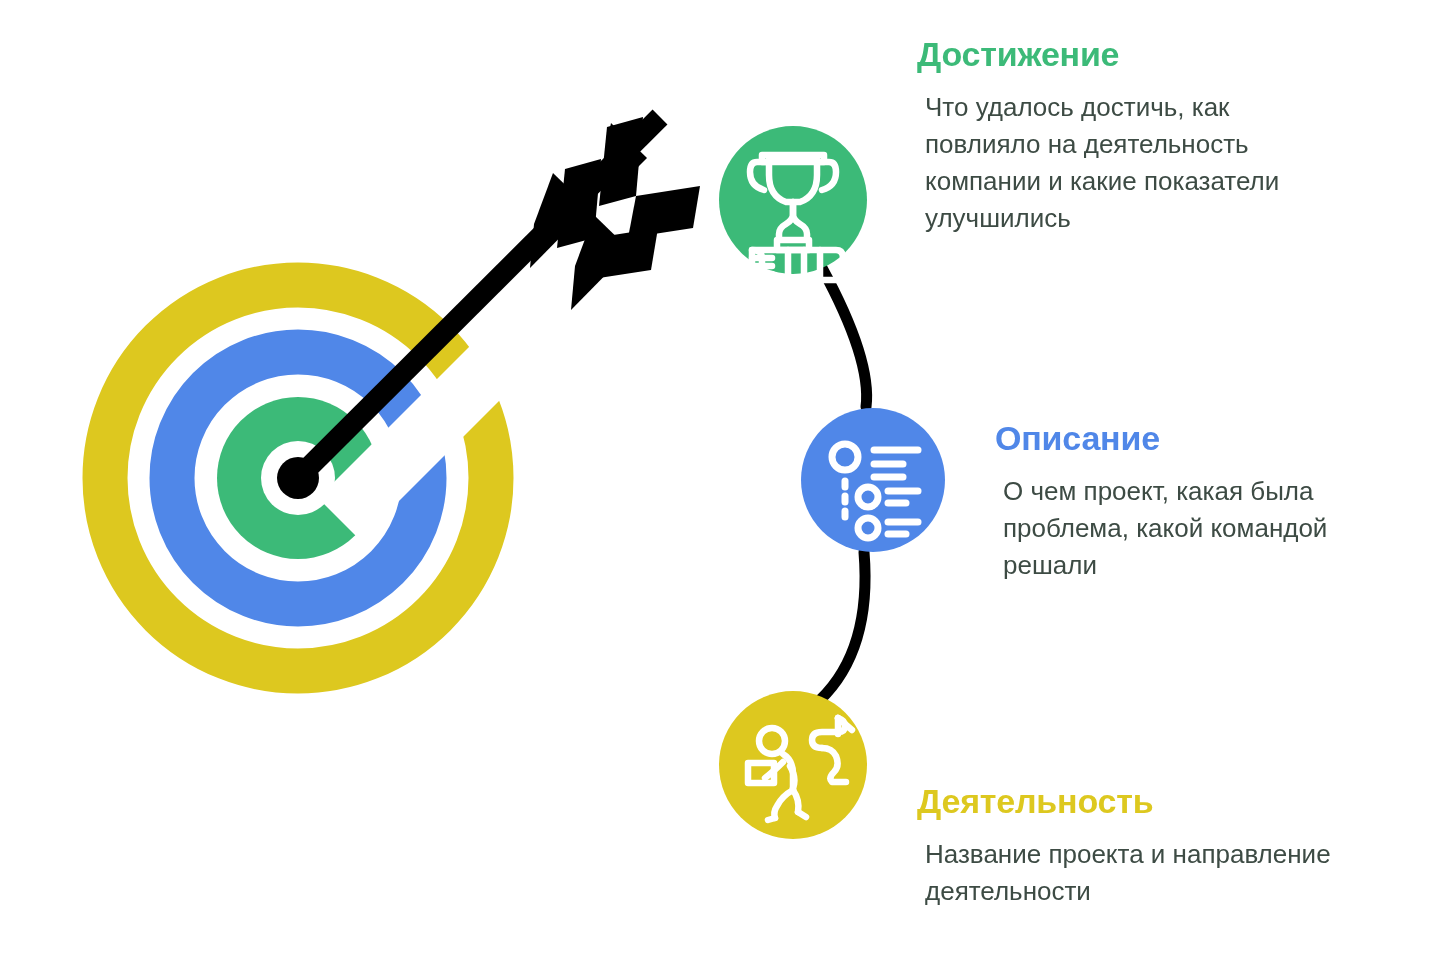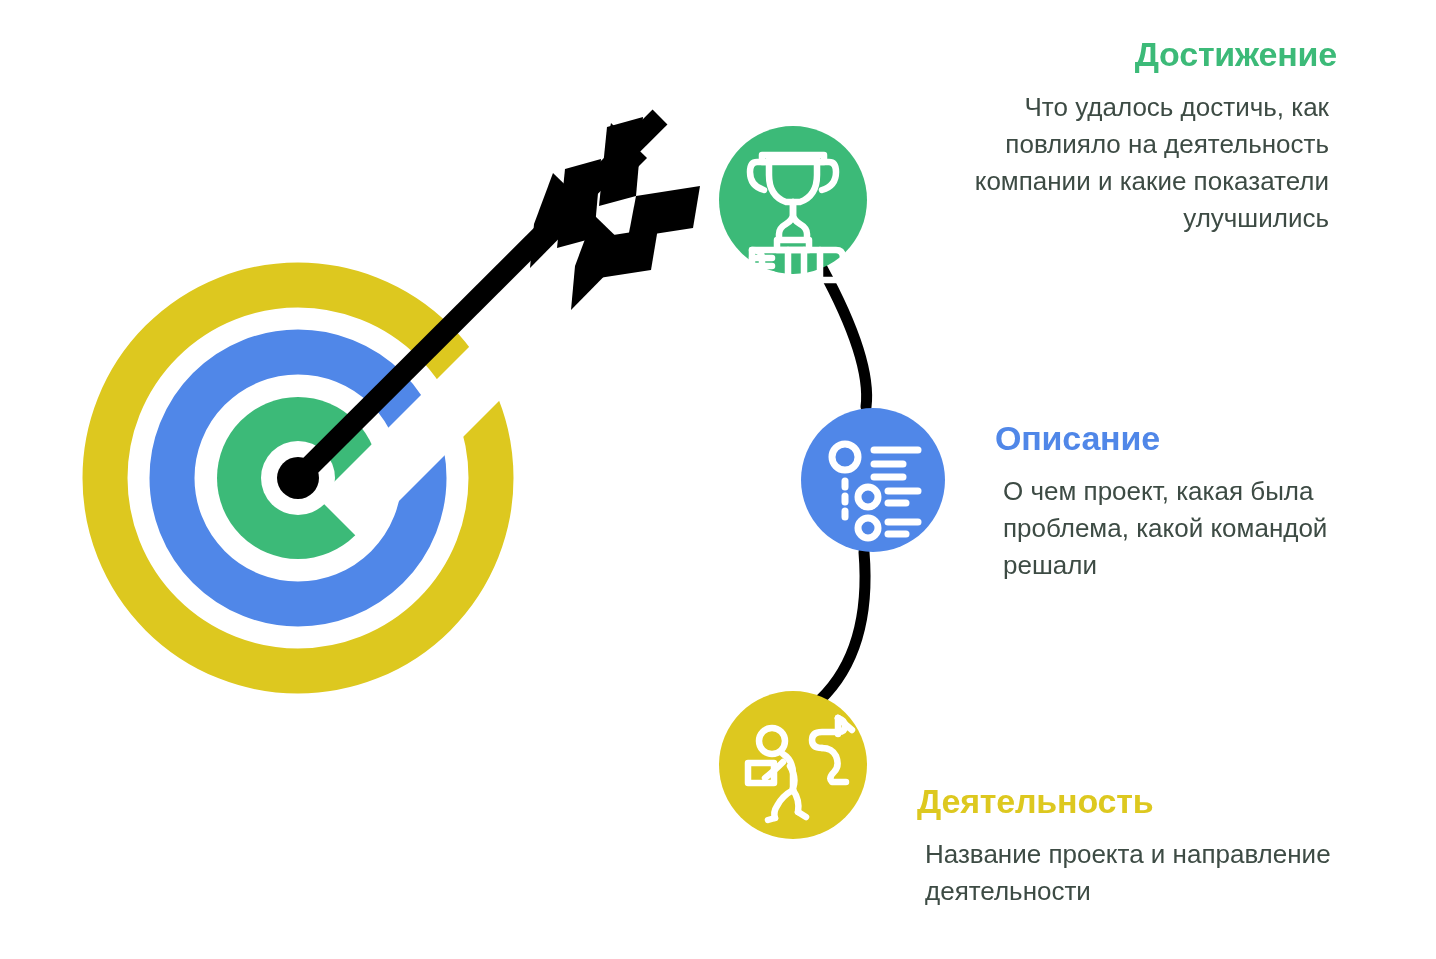--- a/index.html
+++ b/index.html
@@ -41,21 +41,20 @@
     font-size: 26px;
     line-height: 1.42;
     color: #3d4b44;
     margin: 8px;
     font-weight: 400;
   }
   #block-achievement {
     left: 917px;
     top: 36px;
     width: 420px;
-    text-align: right;
   }
   #block-description {
     left: 995px;
     top: 420px;
     width: 420px;
   }
   #block-activity {
     left: 917px;
     top: 783px;
     width: 430px;

